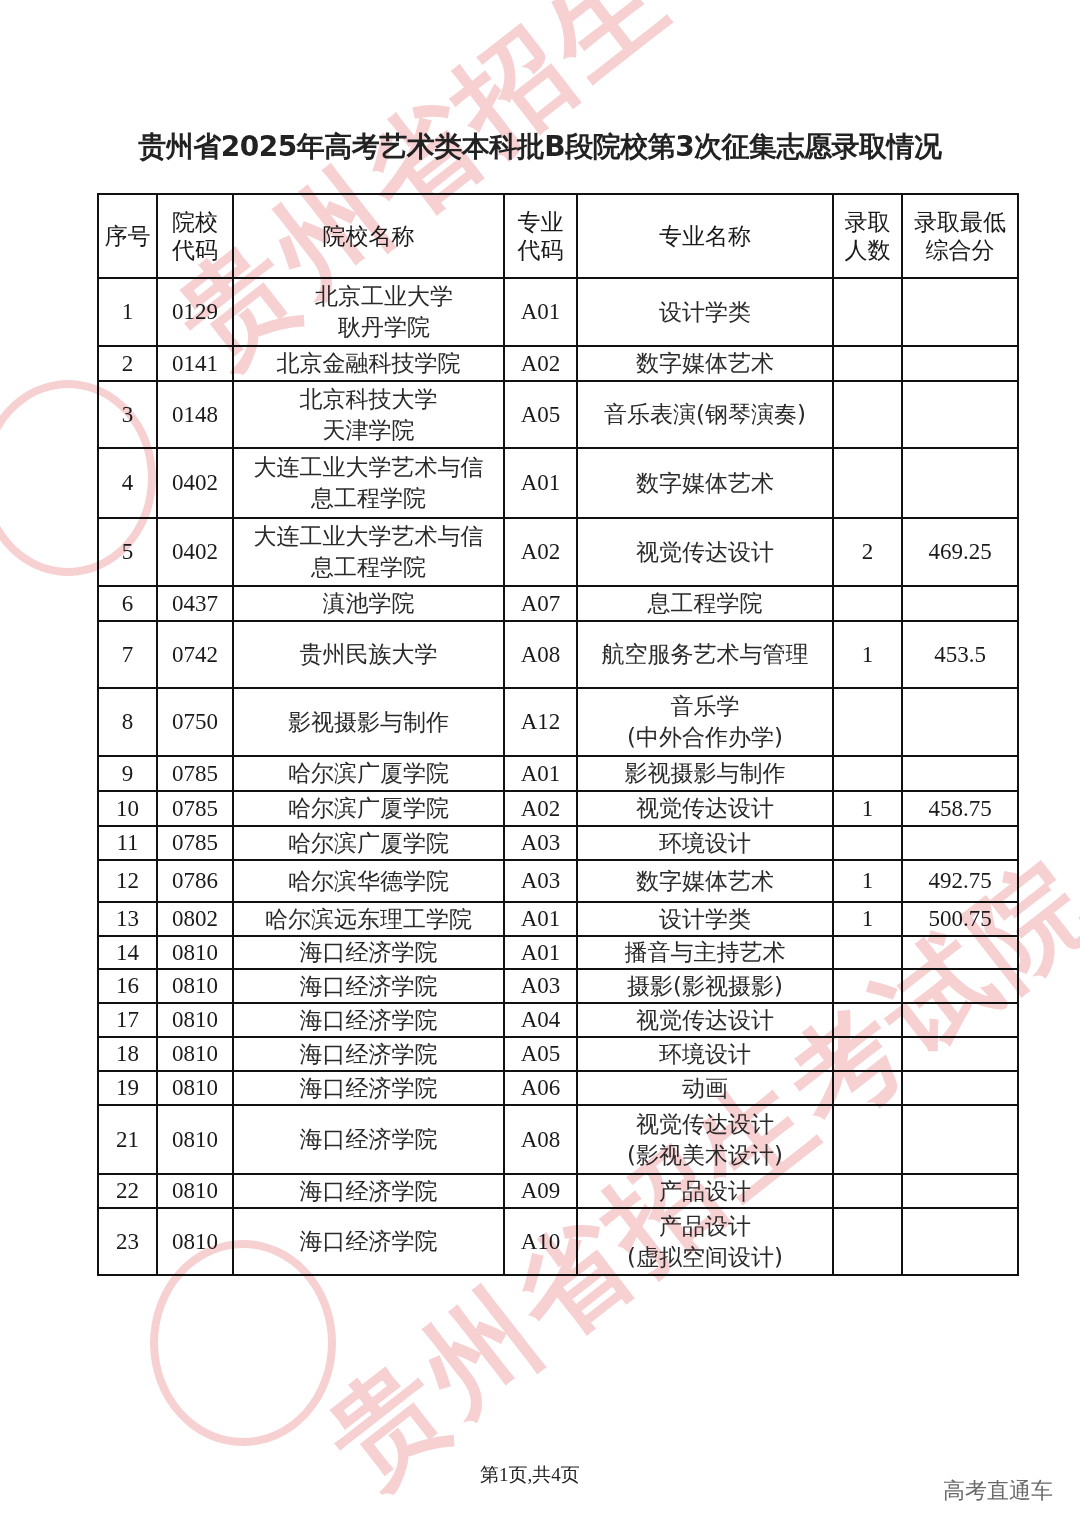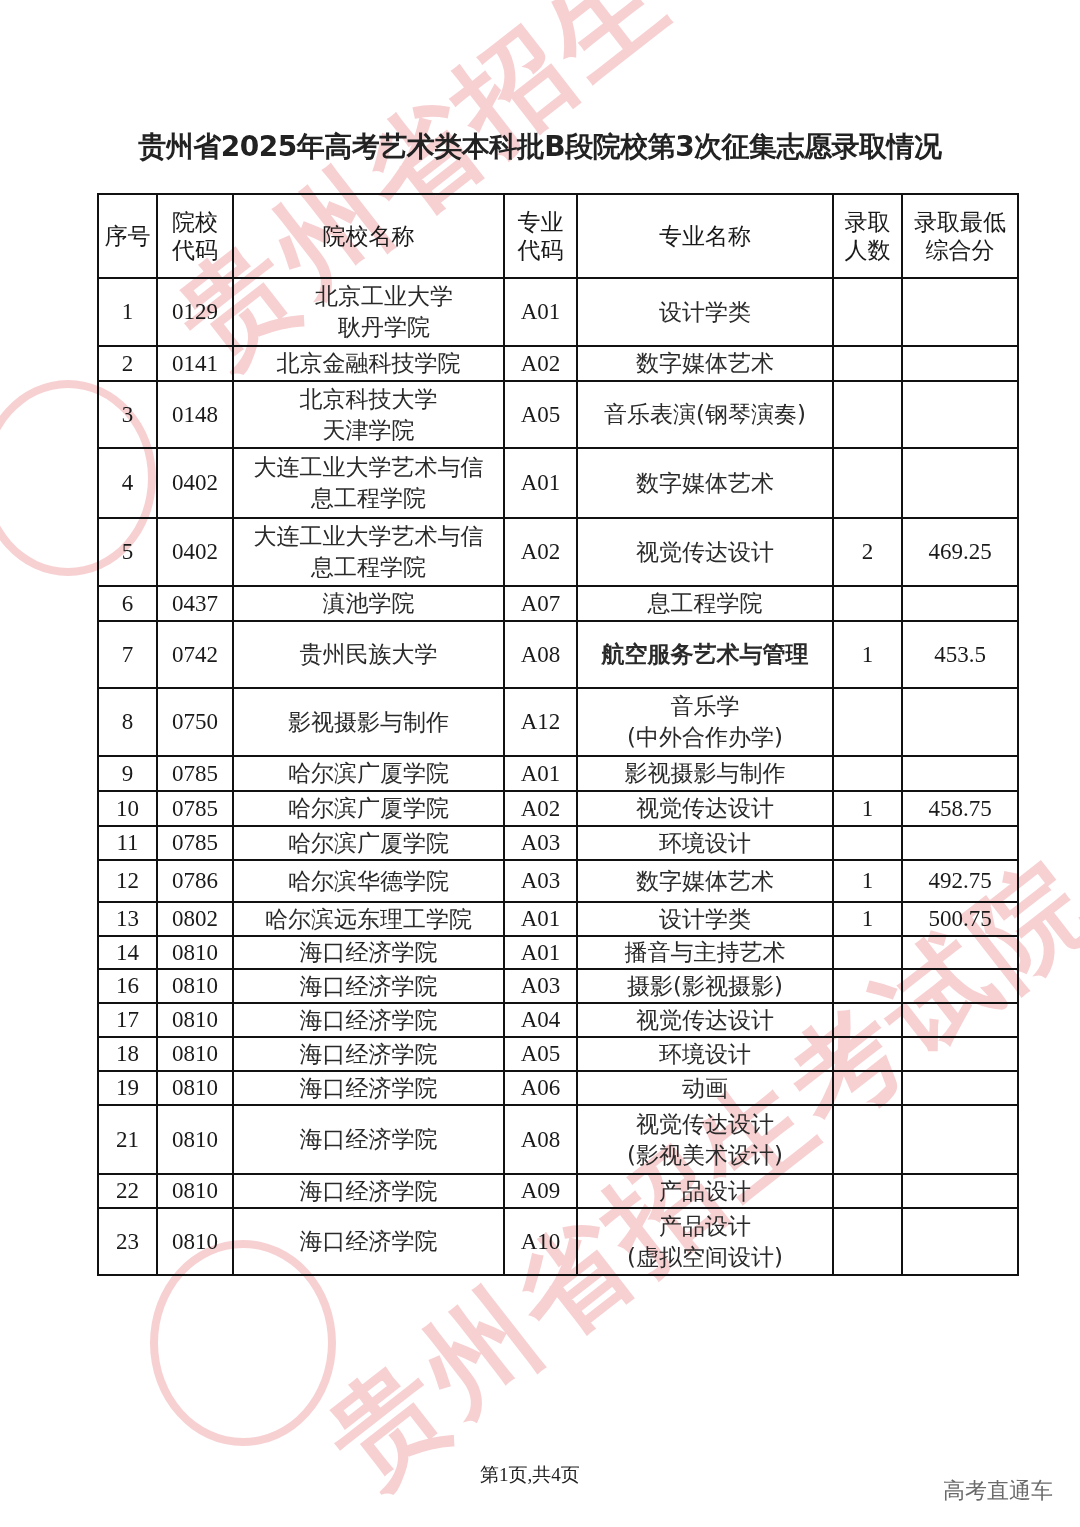--- a/index.html
+++ b/index.html
@@ -127,21 +127,21 @@
         <td class="num" style="white-space: pre-line;">A07</td>
         <td class="cn" style="white-space: pre-line; line-height: 31px;">息工程学院</td>
         <td class="num" style="white-space: pre-line;"></td>
         <td class="num" style="white-space: pre-line;"></td>
       </tr>
       <tr style="height: 67px;">
         <td class="num" style="white-space: pre-line;">7</td>
         <td class="num" style="white-space: pre-line;">0742</td>
         <td class="cn" style="white-space: pre-line; line-height: 31px;">贵州民族大学</td>
         <td class="num" style="white-space: pre-line;">A08</td>
-        <td class="cn" style="white-space: pre-line; line-height: 31px; font-weight: bold;">航空服务艺术与管理</td>
+        <td class="cn" style="white-space: pre-line; line-height: 31px;">航空服务艺术与管理</td>
         <td class="num" style="white-space: pre-line;">1</td>
         <td class="num" style="white-space: pre-line;">453.5</td>
       </tr>
       <tr style="height: 68px;">
         <td class="num" style="white-space: pre-line;">8</td>
         <td class="num" style="white-space: pre-line;">0750</td>
         <td class="cn" style="white-space: pre-line; line-height: 31px;">影视摄影与制作</td>
         <td class="num" style="white-space: pre-line;">A12</td>
         <td class="cn" style="white-space: pre-line; line-height: 31px;">音乐学
 (中外合作办学)</td>

